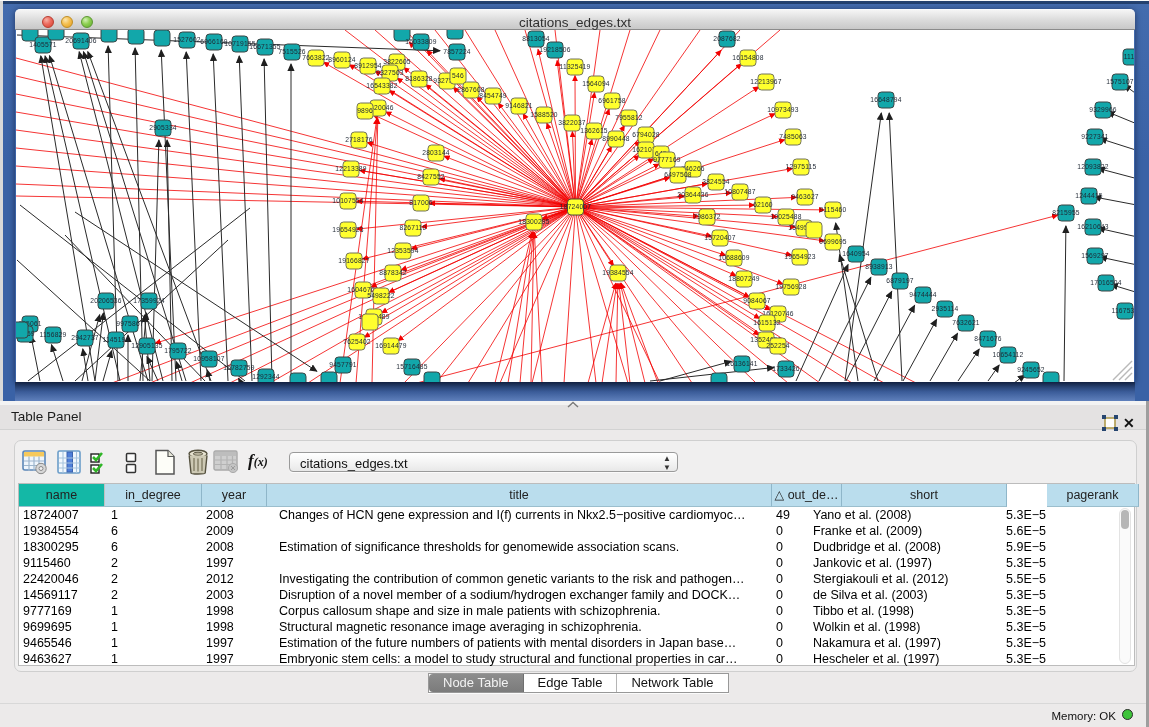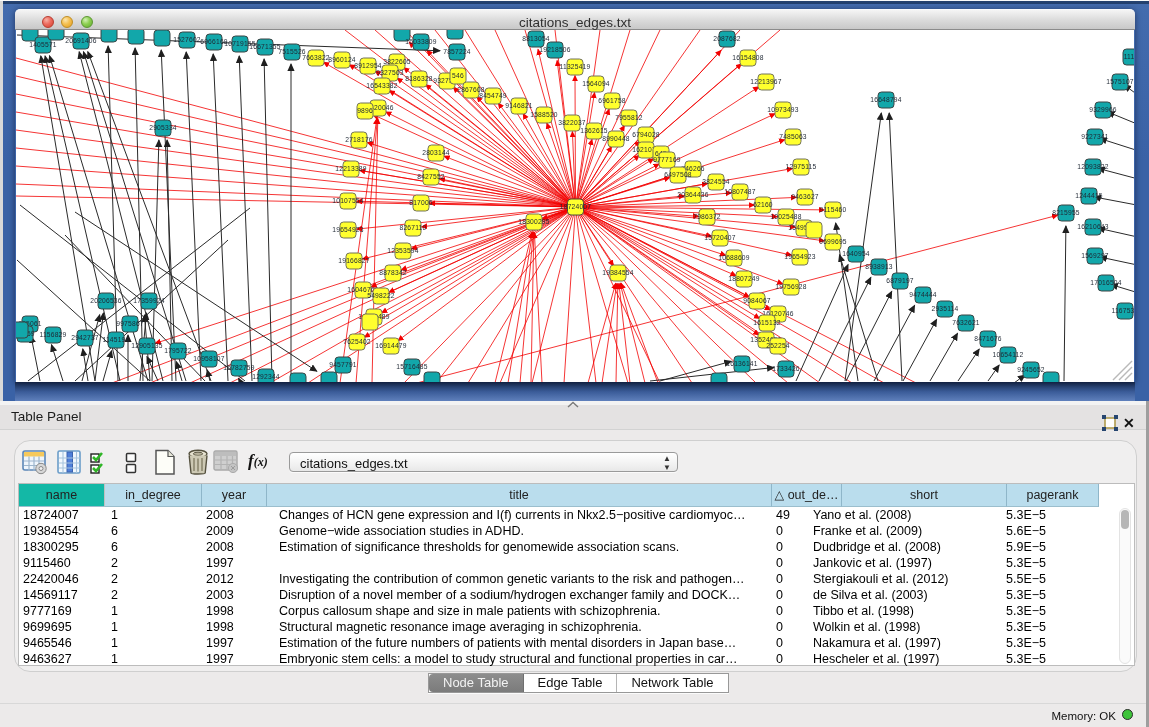--- a/index.html
+++ b/index.html
@@ -24,21 +24,21 @@
 #tlg{left:66px;background:radial-gradient(circle at 35% 30%,#d2f0b4,#8ccf50 45%,#62a832);border:1px solid #5c9733}
 #canvas{position:absolute;left:1px;top:21px;width:1118px;height:352px;background:#fff;overflow:hidden}
 #panel{position:absolute;left:0;top:401px;width:1149px;height:326px;background:#eceaea}
 #phead{position:absolute;left:0;top:4px;width:1149px;height:25px;background:#e4e2e2;border-bottom:1px solid #d2d2d2}
 #ptop{position:absolute;left:0;top:0;width:1149px;height:4px;background:#f3f3f3}
 #phead .t{position:absolute;left:11px;top:4px;font-size:13.5px;color:#1c1c1c}
 #gripc{position:absolute;left:566px;top:-4px;width:14px;height:7px}
 #pfloat{position:absolute;left:1101px;top:10px}
 #pclose{position:absolute;left:1123px;top:10px;font-size:14px;font-weight:700;color:#111}
 #toolbar{position:absolute;left:14px;top:39px;width:1123px;height:232px;
-  background:#f0efef;border:1px solid #cfcfcf;border-radius:16px}
+  background:#f0efef;border:1px solid #cfcfcf;border-radius:7px}
 .tbi{position:absolute}
 #combo{position:absolute;left:274px;top:11px;width:389px;height:20px;border:1px solid #9a9a9a;border-radius:4px;
   background:linear-gradient(#ffffff,#f2f2f2 60%,#e8e8e8);box-shadow:0 1px 0 rgba(255,255,255,.7)}
 #combo .txt{position:absolute;left:10px;top:2.5px;font-size:13px;color:#111}
 #combo .ud{position:absolute;right:6px;top:1px;font-size:8px;color:#333;line-height:9px;text-align:center}
 #table{position:absolute;left:3px;top:42px;width:1117px;height:183px;background:#fff;border:1px solid #bcbcbc}
 #thead{position:absolute;left:0;top:0;width:100%;height:23px;font-size:12.5px;color:#222}
 #thead span{position:absolute;top:0;height:23px;line-height:23px;text-align:center;
   background:#badded;border-right:1px solid #8fb6c9;border-bottom:1px solid #9bbecd}
 #tbody{position:absolute;left:0;top:23px;width:100%;font-size:12.5px;color:#000}
@@ -570,37 +570,36 @@
           <span class="ud">▲<br>▼</span>
         </div>
      <div id="table">
        <div id="thead">
          <span style="left:0;width:86px;background:#14b8a6;border-right:1px solid #c0c0c0">name</span>
          <span style="left:86px;width:97px">in_degree</span>
          <span style="left:183px;width:65px">year</span>
          <span style="left:248px;width:505px">title</span>
          <span style="left:753px;width:70px">△ out_de…</span>
          <span style="left:823px;width:165px">short</span>
-         <span style="left:988px;width:92px">pagerank</span>
+         <span style="left:1028px;width:92px">pagerank</span>
        </div>
        <div id="tbody">
             <div class="trow">
               <span class="c0">18724007</span>
               <span class="c1">1</span>
               <span class="c2">2008</span>
               <span class="c3">Changes of HCN gene expression and I(f) currents in Nkx2.5−positive cardiomyoc…</span>
               <span class="c4">49</span>
               <span class="c5">Yano et al. (2008)</span>
               <span class="c6">5.3E−5</span>
             </div>
             <div class="trow">
               <span class="c0">19384554</span>
               <span class="c1">6</span>
               <span class="c2">2009</span>
-              <span class="c3">Genome−wide association studies in ADHD.</span>
               <span class="c4">0</span>
               <span class="c5">Franke et al. (2009)</span>
               <span class="c6">5.6E−5</span>
             </div>
             <div class="trow">
               <span class="c0">18300295</span>
               <span class="c1">6</span>
               <span class="c2">2008</span>
               <span class="c3">Estimation of significance thresholds for genomewide association scans.</span>
               <span class="c4">0</span>

